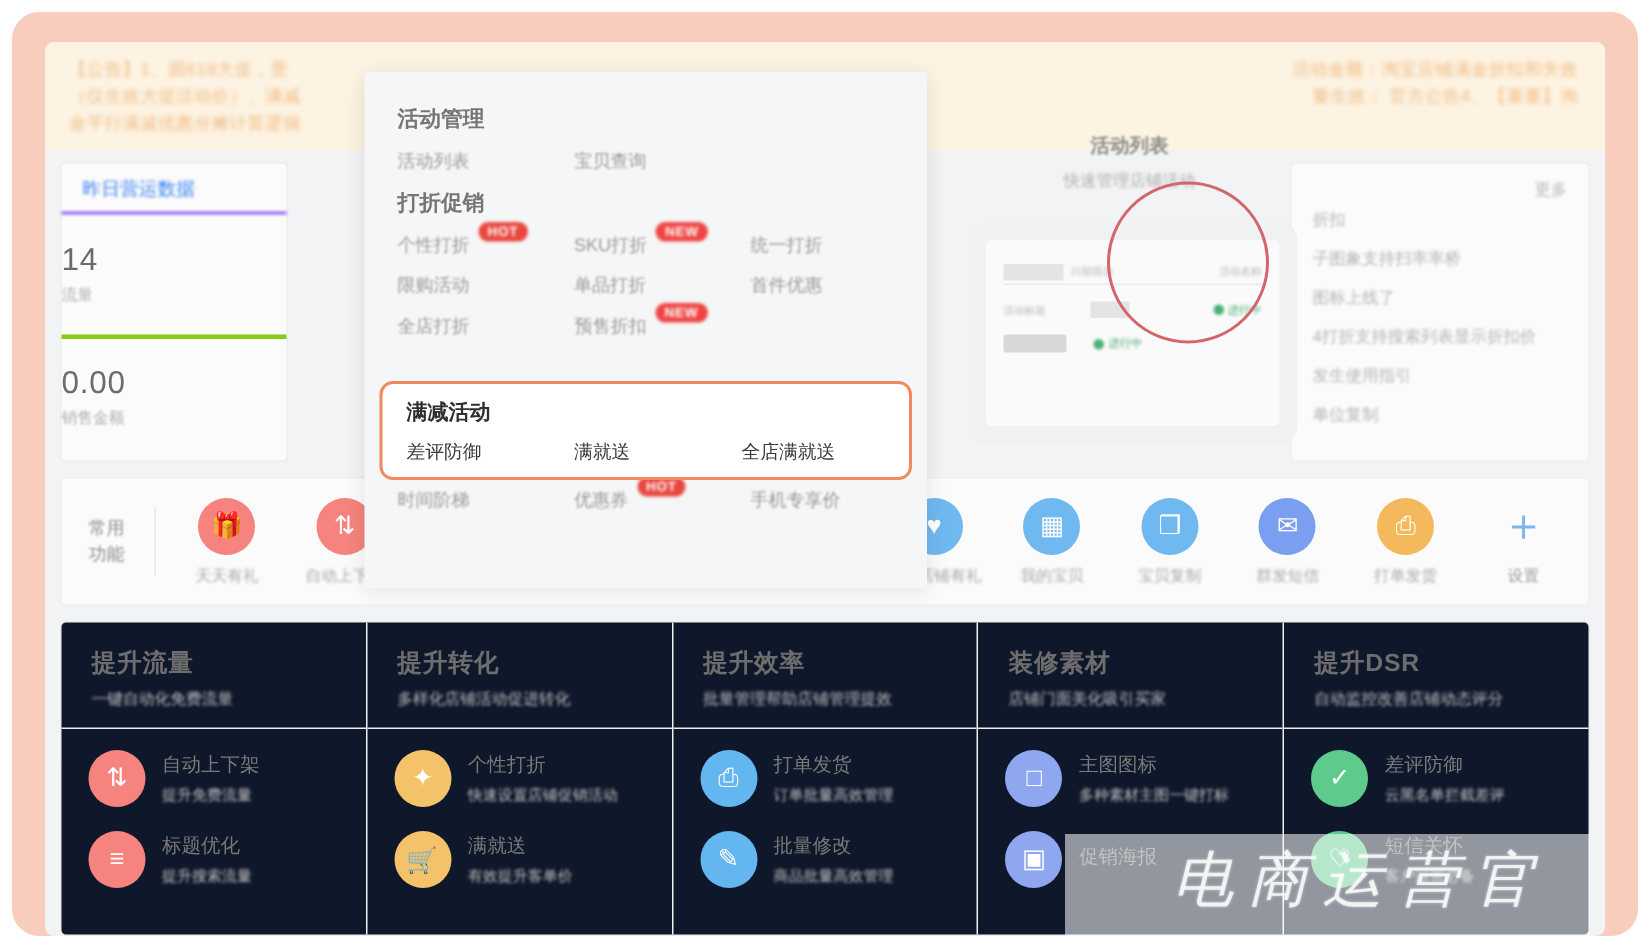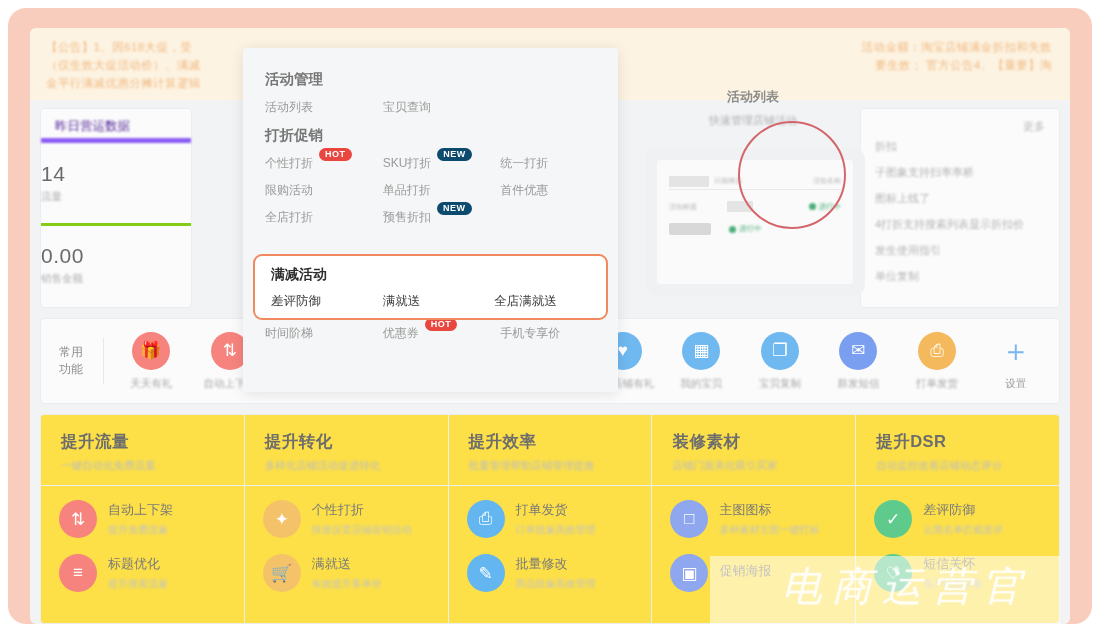--- a/index.html
+++ b/index.html
@@ -28,21 +28,21 @@
   .banner-line { font-size: 11.5px; color: #f0bb84; line-height: 18px; white-space: nowrap;
     filter: blur(1.25px); letter-spacing: .4px; }
   .banner-right { position: absolute; right: 18px; top: 10px; text-align: right; }
 
   
   .stats {
     position: absolute; left: 10px; top: 80px; width: 152px; height: 200px;
     background: #fbfbfb; border: 1px solid #ededed; border-radius: 4px;
   }
   .stats-hd { height: 34px; line-height: 34px; padding-left: 14px; font-size: 12.5px;
-    color: #4c1d95; border-bottom: 5px solid #8b5cf6; filter: blur(.9px); }
+    color: #3b82f6; border-bottom: 2px solid #8b5cf6; filter: blur(.9px); }
   .stat-cell { height: 80px; display: flex; flex-direction: column; align-items: flex-start;
     justify-content: center; }
   .stat-cell + .stat-cell { border-top: 3px solid #84cc16; }
   .stat-num { font-size: 21px; color: #6b6b6b; letter-spacing: .5px; }
   .stat-lbl { font-size: 10.5px; color: #b0b0b0; margin-top: 4px; filter: blur(.85px); }
 
   
   .rightcol { position: absolute; left: 830px; top: 80px; right: 10px; height: 200px;
     background: #fbfbfb; border: 1px solid #ededed; border-radius: 4px; }
   .more { position: absolute; right: 14px; top: 10px; font-size: 11px; color: #b9b9b9;
@@ -64,21 +64,21 @@
   .tb-item { display: flex; flex-direction: column; align-items: center; width: 74px; }
   .tb-ic { width: 38px; height: 38px; border-radius: 50%; display: flex; align-items: center;
     justify-content: center; color: #fff; }
   .tb-tx { margin-top: 7px; font-size: 10.5px; color: #a8a8a8; filter: blur(1.15px);
     white-space: nowrap; }
   .tb-plus { width: 38px; height: 38px; display: flex; align-items: center;
     justify-content: center; font-size: 30px; color: #7ab6ef; line-height: 1; font-weight: 300; }
 
   
   .cards { position: absolute; left: 10px; top: 386px; right: 10px; bottom: 0;
-    display: flex; background: #fde047; border: 1px solid #ededed; border-radius: 4px; }
+    display: flex; background: #0f172a; border: 1px solid #ededed; border-radius: 4px; }
   .card { flex: 1; position: relative; }
   .card + .card { border-left: 1px solid #efefef; }
   .card-hd { padding: 16px 0 12px 20px; border-bottom: 1px solid #efefef; }
   .card-ttl { font-size: 16.5px; color: #6d6d6d; font-weight: bold; letter-spacing: .5px;
     filter: blur(.45px); }
   .card-sub { margin-top: 6px; font-size: 10.5px; color: #bdbdbd; filter: blur(1.1px);
     white-space: nowrap; }
   .card-body { padding: 14px 0 0 18px; }
   .feat { display: flex; align-items: center; margin-bottom: 16px; }
   .feat-ic { width: 38px; height: 38px; border-radius: 50%; flex: 0 0 38px;
@@ -97,21 +97,21 @@
   .m-group { margin-bottom: 6px; }
   .m-head { font-size: 14.5px; color: #767676; font-weight: bold; margin-bottom: 10px;
     filter: blur(.5px); }
   .m-row { display: flex; margin-bottom: 10px; }
   .m-cell { width: 118px; position: relative; font-size: 12px; color: #9a9a9a;
     filter: blur(.75px); white-space: nowrap; }
   .badge { position: absolute; top: -7px; margin-left: 6px; display: inline-block;
     padding: 1px 6px 2px; border-radius: 8px; color: #fff; font-size: 9px;
     font-weight: bold; letter-spacing: .5px; filter: blur(.6px); }
   .badge.hot { background: #e8463e; }
-  .badge.new { background: #0c4a6e; }
+  .badge.new { background: #ef4444; }
 
   
   .m-highlight {
     position: absolute; left: 10px; top: 206px; width: 355px; height: 66px;
     background: #ffffff; border: 2px solid #f08a5e; border-radius: 9px;
     padding: 10px 0 0 16px; z-index: 40;
   }
   .m-highlight .m-head { color: #2f2f2f; filter: none; font-size: 14px; margin-bottom: 9px; }
   .m-highlight .m-cell { color: #3a3a3a; filter: none; font-size: 12.5px; width: 118px; }
 

